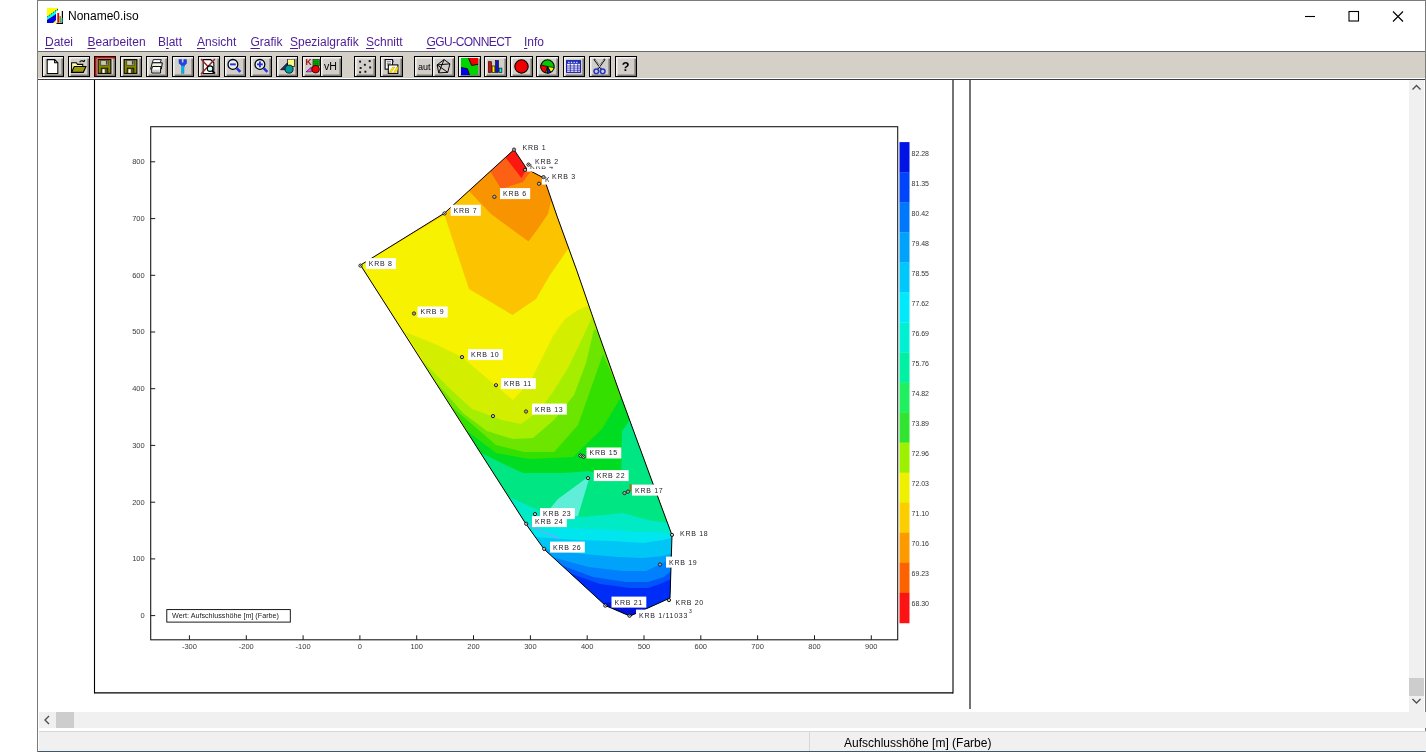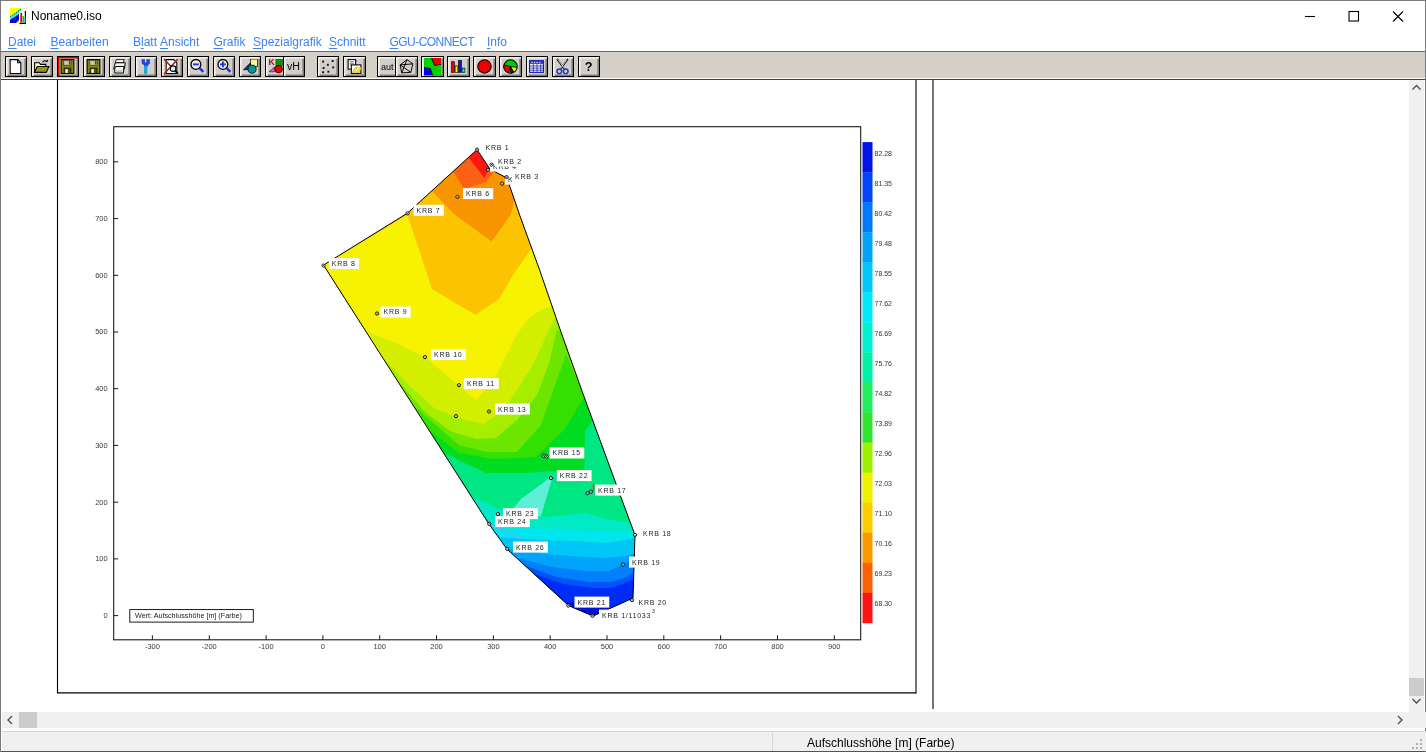--- a/index.html
+++ b/index.html
@@ -1,23 +1,23 @@
 <!DOCTYPE html>
 <html><head><meta charset="utf-8">
 <style>
 * { margin:0; padding:0; box-sizing:border-box; }
 html,body { width:1426px; height:752px; overflow:hidden;
   font-family:"Liberation Sans", sans-serif; background:#fff; }
-#win { position:absolute; inset:0; border:1px solid #7b7b7b; border-bottom:none; }
+#win { position:absolute; inset:0; border:1px solid #7b7b7b; border-bottom:none;margin-left:37px; }
 #titlebar { position:absolute; left:0; top:0; width:100%; height:31px; background:#fff; }
 #titlebar .title { position:absolute; left:30px; top:8px; font-size:12px; color:#000; }
 #appicon { position:absolute; left:9px; top:7px; }
 #wctrl { position:absolute; right:0; top:0; }
 #menubar { position:absolute; left:0; top:31px; width:100%; height:20px; background:#fff; }
-#menubar span { position:absolute; top:3px; font-size:12px; color:#3b82f6; }
+#menubar span { position:absolute; top:3px; font-size:12px; color:#4c1d95; }
 #menubar .gg { font-style:normal; letter-spacing:-0.55px; }
 #menubar u { text-decoration-thickness:1px; text-underline-offset:2px; }
 #toolbar { position:absolute; left:0; top:50.2px; width:100%; height:27.3px;
   background:#d4d0c8; border-top:0.9px solid #6a6a6a; }
 .btn { position:absolute; top:3.6px; width:22.4px; height:21.6px; background:#d2cfca;
   border:1px solid #000; box-shadow:inset 1.6px 1.6px 0 #f4f2ee, inset -1.6px -1.6px 0 #807c75;
   display:flex; align-items:center; justify-content:center; }
 .btn-red { box-shadow:inset 1.6px 1.6px 0 #e00000, inset -1.6px -1.6px 0 #807c75; }
 #tbline { position:absolute; left:0; top:77.5px; width:100%; height:1.4px; background:#393e43; }
 #client { position:absolute; left:0; top:78.9px; width:100%; height:632.1px; background:#fff; }
@@ -54,21 +54,21 @@
  <span class="title">Noname0.iso</span>
  <svg id="wctrl" width="146" height="31" viewBox="0 0 146 31">
   <line x1="26" y1="15.5" x2="36" y2="15.5" stroke="#000" stroke-width="1.1"></line>
   <rect x="70" y="10.5" width="9.5" height="9.5" fill="none" stroke="#000" stroke-width="1.1"></rect>
   <path d="M114,10.5 L124,20.5 M124,10.5 L114,20.5" stroke="#000" stroke-width="1.1"></path>
  </svg>
 </div>
 <div id="menubar">
 <span style="left:7px"><u>D</u>atei</span>
 <span style="left:49.5px"><u>B</u>earbeiten</span>
-<span style="left:132px">B<u>l</u>att</span>
+<span style="left:120px">B<u>l</u>att</span>
 <span style="left:159px"><u>A</u>nsicht</span>
 <span style="left:212.5px"><u>G</u>rafik</span>
 <span style="left:252px"><u>S</u>pezialgrafik</span>
 <span style="left:328px"><u>S</u>chnitt</span>
 <span style="left:388.5px"><i class="gg"><u>G</u>GU-CONNECT</i></span>
 <span style="left:486px"><u>I</u>nfo</span>
 </div>
 <div id="toolbar">
 <div class="btn" style="left:3.5px">
         <svg width="17" height="17" viewBox="0 0 16 16">

